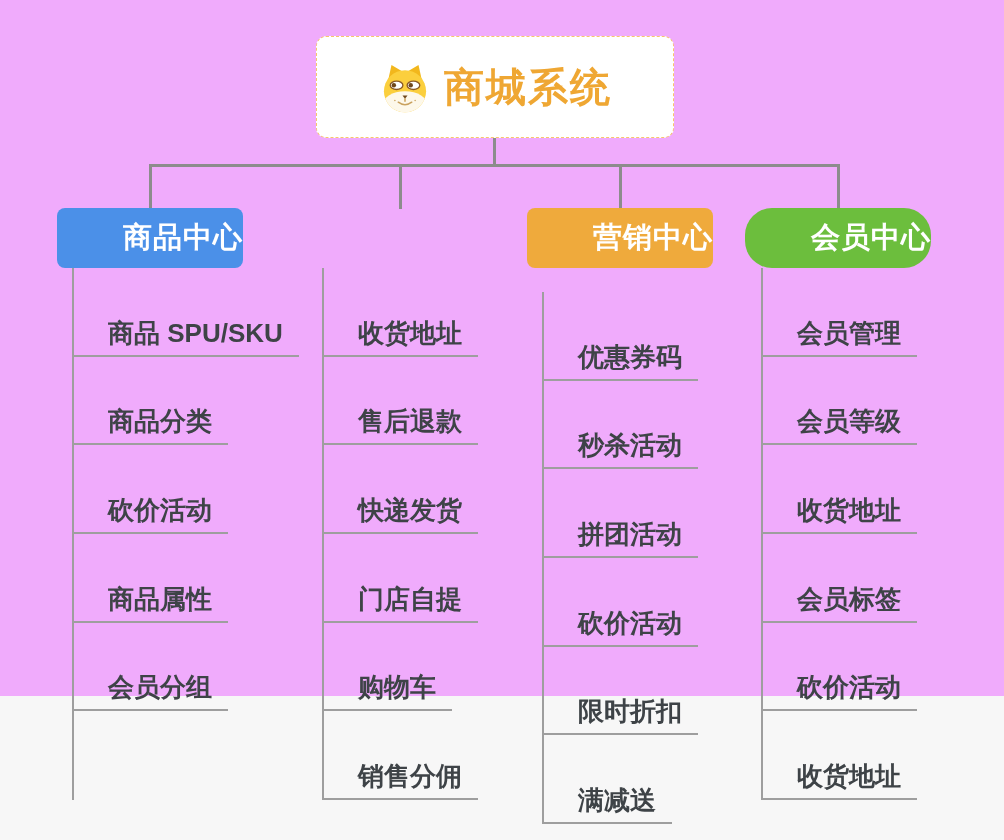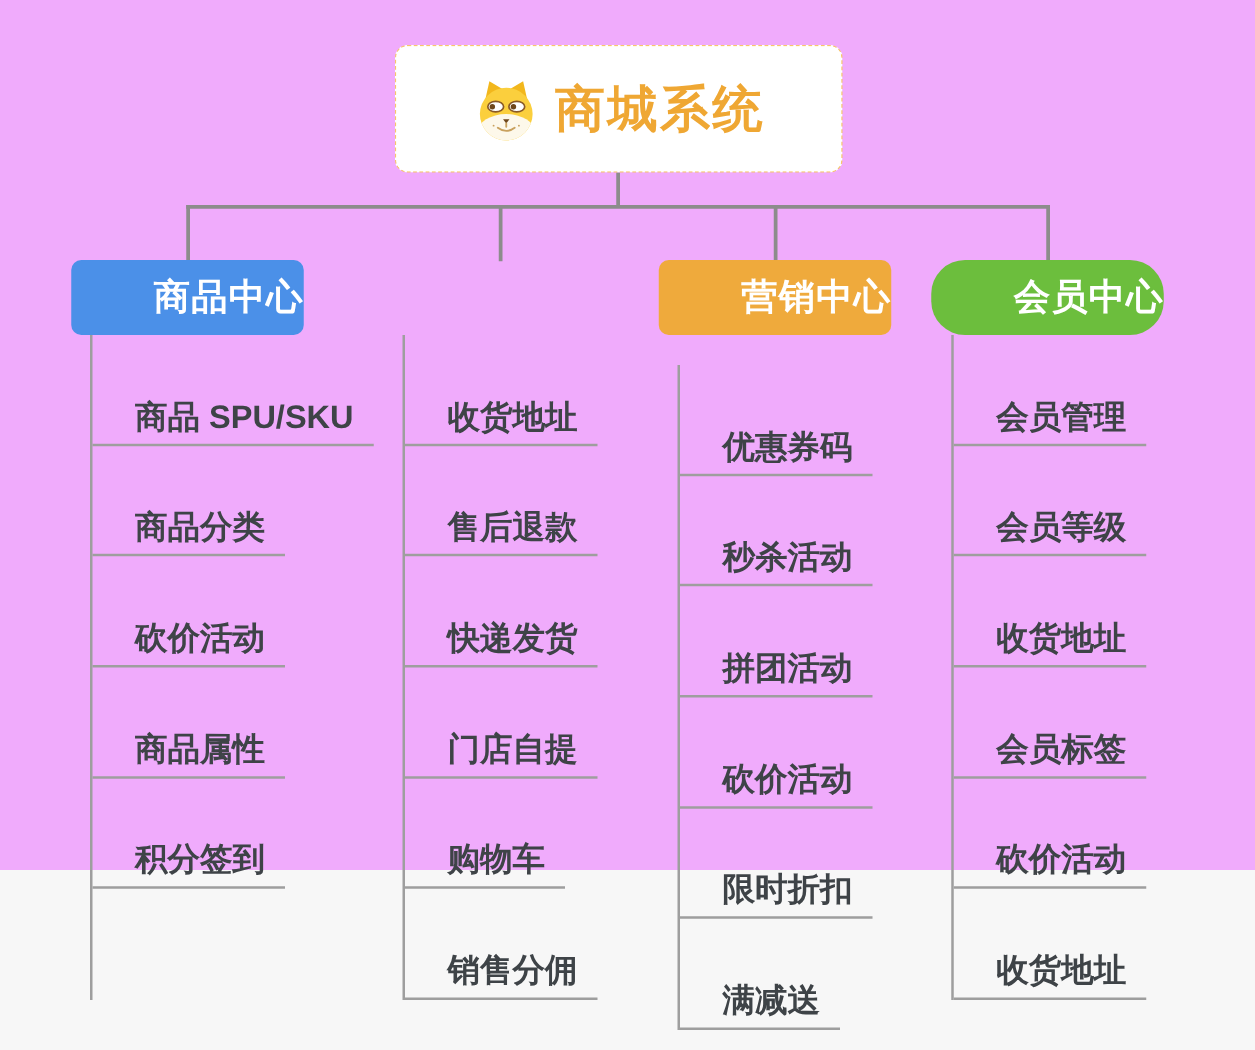--- a/index.html
+++ b/index.html
@@ -147,21 +147,21 @@
     <div class="leaf-item">
         <span class="leaf-label">商品分类</span>
       </div>
     <div class="leaf-item">
         <span class="leaf-label">砍价活动</span>
       </div>
     <div class="leaf-item">
         <span class="leaf-label">商品属性</span>
       </div>
     <div class="leaf-item">
-        <span class="leaf-label">积分签到</span>
+        <span class="leaf-label">会员分组</span>
       </div>
   </div>
 
   <div class="leaf-column col-1">
     <div class="leaf-item">
         <span class="leaf-label">收货地址</span>
       </div>
     <div class="leaf-item">
         <span class="leaf-label">售后退款</span>
       </div>

